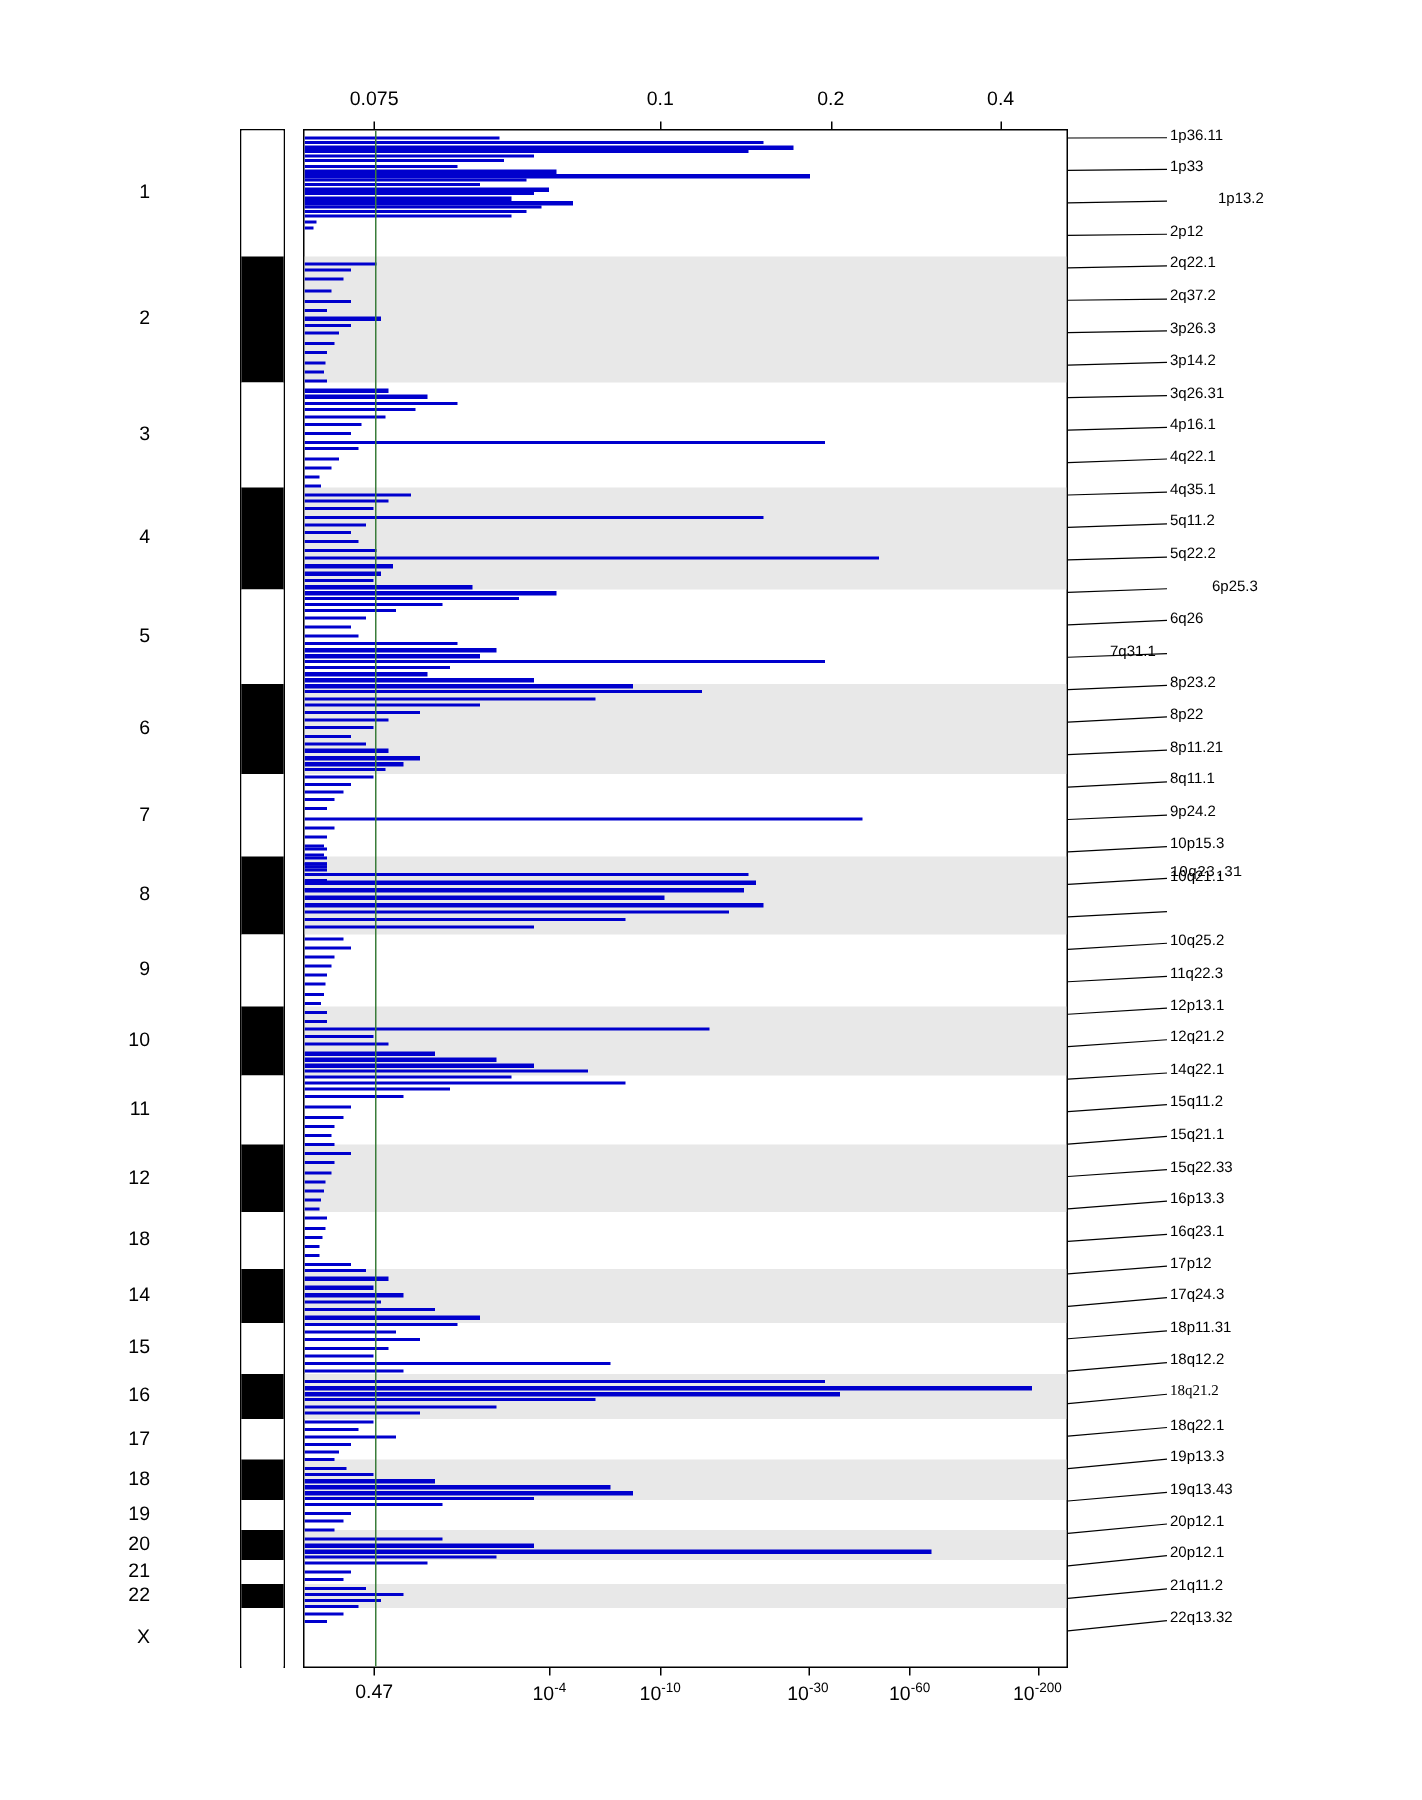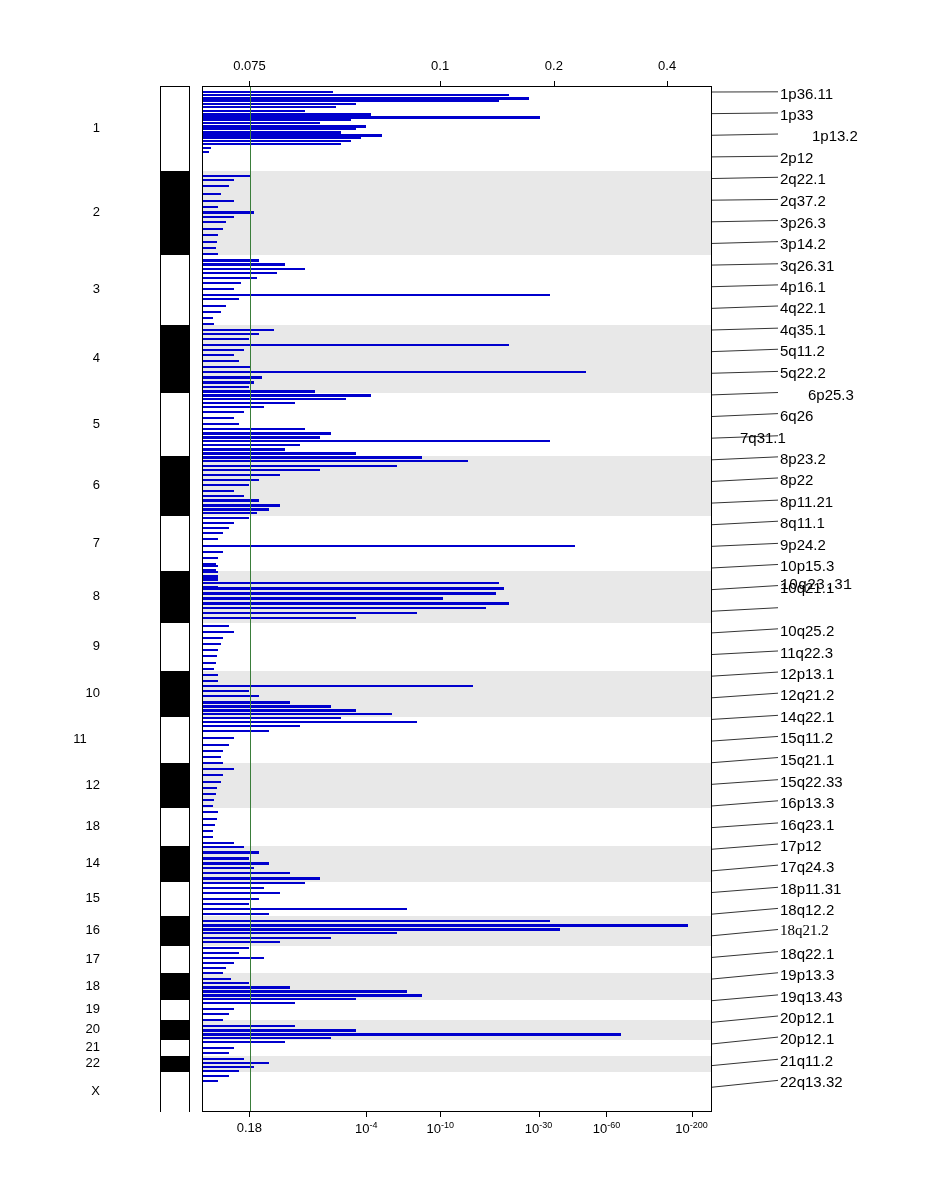--- a/index.html
+++ b/index.html
@@ -22,21 +22,21 @@
   .ideo-white{background:#fff;}
 
   
   #plot{position:absolute;left:202px;top:86px;width:510px;height:1026px;border:1px solid #000;background:#fff;box-sizing:border-box;overflow:hidden;}
   .band-shade{position:absolute;left:0;width:100%;background:#e8e8e8;}
   .vline{position:absolute;top:0;bottom:0;width:1px;background:#3a7d3a;}
   .bar{position:absolute;height:2px;background:#0000cd;}
   .bar.thick{height:3px;}
 
   
-  .ann-label{position:absolute;font-size:15px;color:#000;white-space:nowrap;}
+  .ann-label{position:absolute;font-size:10px;color:#000;white-space:nowrap;}
   #leaders{position:absolute;left:700px;top:60px;width:90px;height:1100px;}
 
   
   .tickmark{position:absolute;width:1px;height:5px;background:#000;}
   .tickmark-b{position:absolute;width:1px;height:5px;background:#000;}
 </style>
 </head>
 <body>
 
 <div id="stage">
@@ -46,21 +46,21 @@
       <div class="tickmark" style="left: 249.43px; top: 81px;"></div>
       <div class="top-tick" style="left: 440.17px; top: 58px; transform: translateX(-50%);">0.1</div>
       <div class="tickmark" style="left: 440.17px; top: 81px;"></div>
       <div class="top-tick" style="left: 553.9px; top: 58px; transform: translateX(-50%);">0.2</div>
       <div class="tickmark" style="left: 553.9px; top: 81px;"></div>
       <div class="top-tick" style="left: 667.12px; top: 58px; transform: translateX(-50%);">0.4</div>
       <div class="tickmark" style="left: 667.12px; top: 81px;"></div>
     </div>
 
   <div id="bottom-axis">
-      <div class="bot-tick" style="left: 249.43px; top: 1120px; transform: translateX(-50%);">0.18</div>
+      <div class="bot-tick" style="left: 249.43px; top: 1120px; transform: translateX(-50%);">0.47</div>
       <div class="tickmark-b" style="left: 249.43px; top: 1112px;"></div>
       <div class="bot-tick" style="left: 366.22px; top: 1120px; transform: translateX(-50%);">10<sup>-4</sup></div>
       <div class="tickmark-b" style="left: 366.22px; top: 1112px;"></div>
       <div class="bot-tick" style="left: 440.17px; top: 1120px; transform: translateX(-50%);">10<sup>-10</sup></div>
       <div class="tickmark-b" style="left: 440.17px; top: 1112px;"></div>
       <div class="bot-tick" style="left: 538.6px; top: 1120px; transform: translateX(-50%);">10<sup>-30</sup></div>
       <div class="tickmark-b" style="left: 538.6px; top: 1112px;"></div>
       <div class="bot-tick" style="left: 606.43px; top: 1120px; transform: translateX(-50%);">10<sup>-60</sup></div>
       <div class="tickmark-b" style="left: 606.43px; top: 1112px;"></div>
       <div class="bot-tick" style="left: 691.6px; top: 1120px; transform: translateX(-50%);">10<sup>-200</sup></div>
@@ -71,21 +71,21 @@
       <div class="chrom-label" style="left: 60px; top: 120.066px;">1</div>
       <div class="chrom-label" style="left: 60px; top: 204.198px;">2</div>
       <div class="chrom-label" style="left: 60px; top: 281.148px;">3</div>
       <div class="chrom-label" style="left: 60px; top: 349.89px;">4</div>
       <div class="chrom-label" style="left: 60px; top: 415.554px;">5</div>
       <div class="chrom-label" style="left: 60px; top: 477.114px;">6</div>
       <div class="chrom-label" style="left: 60px; top: 534.57px;">7</div>
       <div class="chrom-label" style="left: 60px; top: 587.922px;">8</div>
       <div class="chrom-label" style="left: 60px; top: 637.683px;">9</div>
       <div class="chrom-label" style="left: 60px; top: 684.879px;">10</div>
-      <div class="chrom-label" style="left: 60px; top: 731.049px; text-align: center;">11</div>
+      <div class="chrom-label" style="left: 60px; top: 731.049px;">11</div>
       <div class="chrom-label" style="left: 60px; top: 776.706px;">12</div>
       <div class="chrom-label" style="left: 60px; top: 818.259px;">18</div>
       <div class="chrom-label" style="left: 60px; top: 855.195px;">14</div>
       <div class="chrom-label" style="left: 60px; top: 890.079px;">15</div>
       <div class="chrom-label" style="left: 60px; top: 921.885px;">16</div>
       <div class="chrom-label" style="left: 60px; top: 950.613px;">17</div>
       <div class="chrom-label" style="left: 60px; top: 977.802px;">18</div>
       <div class="chrom-label" style="left: 60px; top: 1000.89px;">19</div>
       <div class="chrom-label" style="left: 60px; top: 1020.89px;">20</div>
       <div class="chrom-label" style="left: 60px; top: 1038.85px;">21</div>

